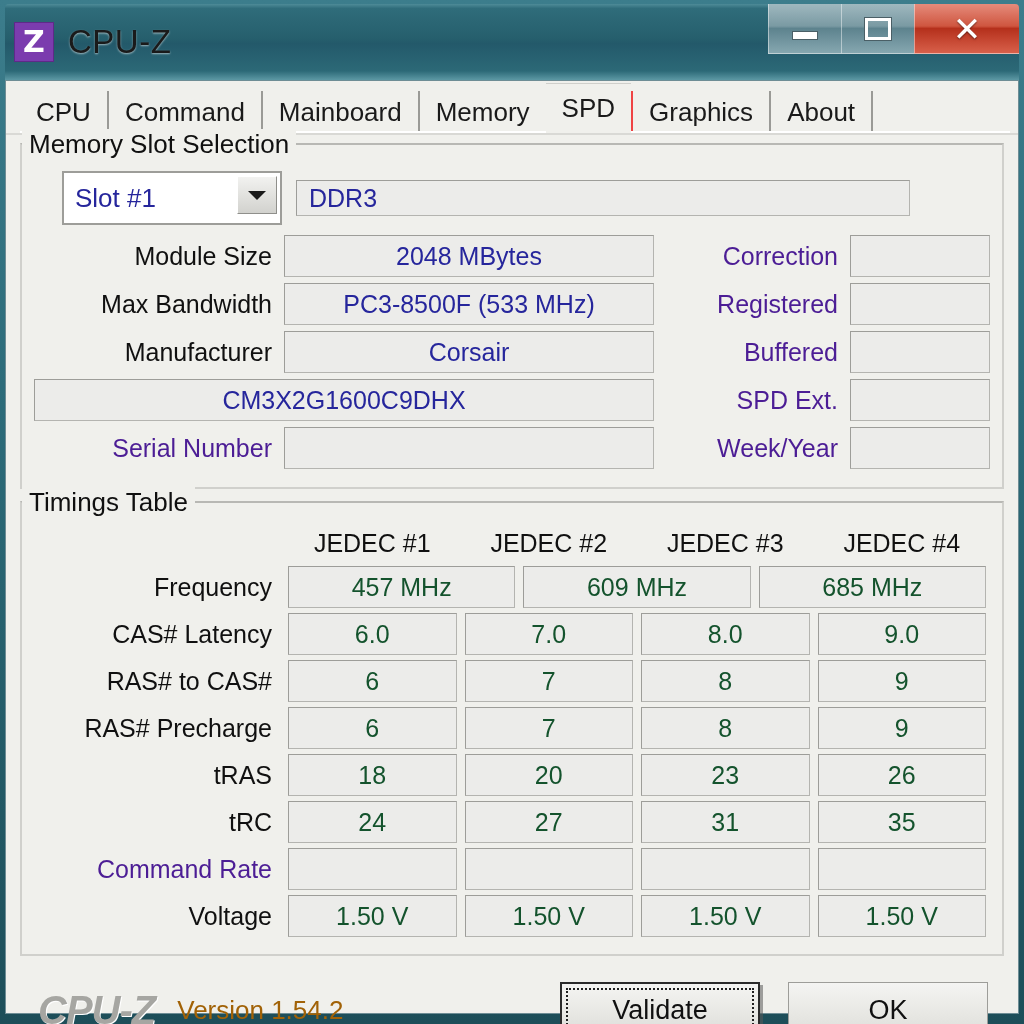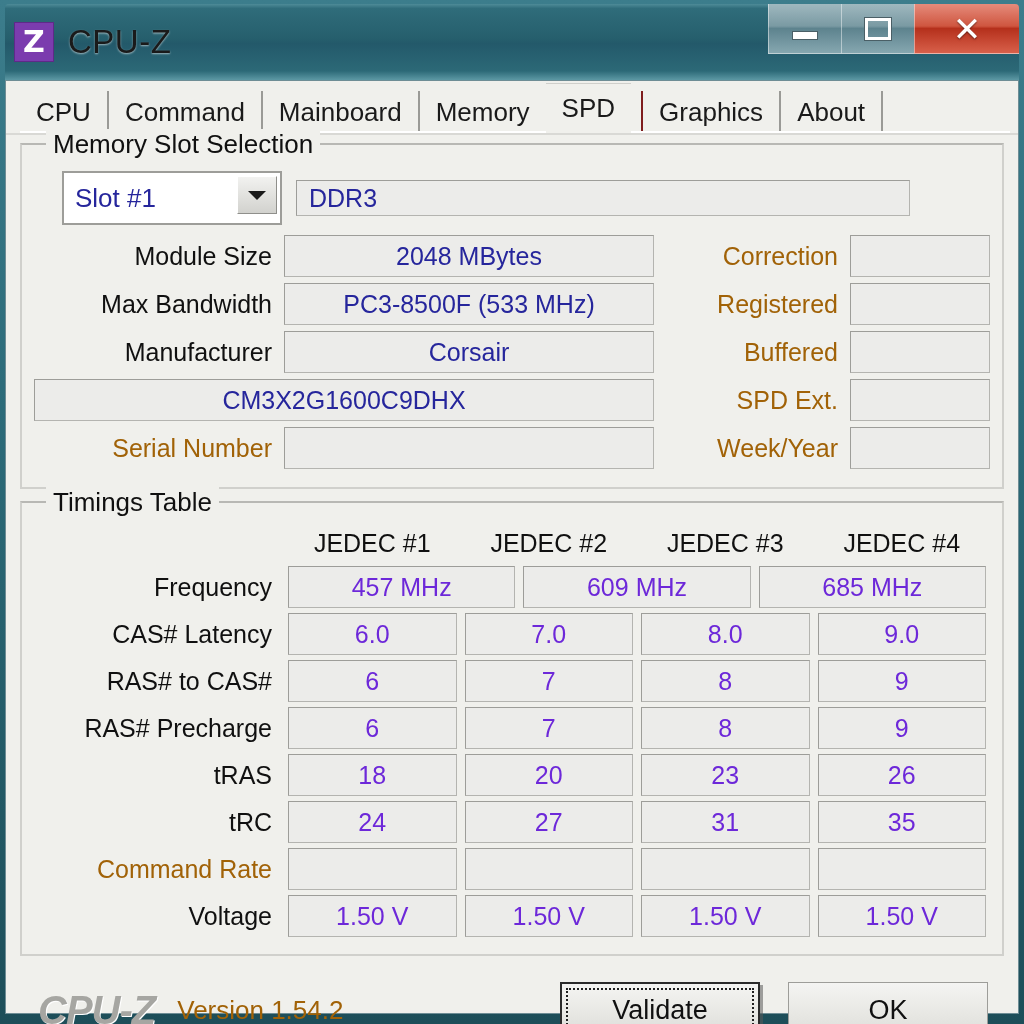--- a/index.html
+++ b/index.html
@@ -121,21 +121,21 @@
     white-space: nowrap;
   }
   .tab.active {
     height: 50px;
     background: #f0f0ec;
     border-right: none;
     border-top: 1px solid #cfcfcb;
     margin-left: -2px;
     z-index: 3;
   }
-  .tab.first-after-active { border-left: 2px solid #7f1d1d; margin-left: 10px; }
+  .tab.first-after-active { border-left: 2px solid #ef4444; }
   #tabstrip::after {
     content:"";
     position: absolute;
     left: 14px; right: 8px; bottom: 0;
     height: 2px; background: #ffffff;
   }
 
   
   #panel {
     flex: 1 1 auto;
@@ -149,36 +149,36 @@
   
   .group {
     position: relative;
     border: 2px solid #d0d0cc;
     border-top-color: #b8b8b4;
     margin-bottom: 12px;
     padding: 26px 12px 12px 12px;
   }
   .group-title {
     position: absolute;
-    top: -16px; left: 24px;
+    top: -16px; left: 0;
     background: #f0f0ec;
     padding: 0 7px;
     font-size: 26px;
     color: #101010;
     white-space: nowrap;
   }
 
   
   .row { display: flex; align-items: center; margin-bottom: 6px; }
   .lbl {
     font-size: 25px; color: #101010;
     text-align: right; white-space: nowrap;
     padding-right: 12px;
   }
-  .lbl.dim { color: #a16207; }
+  .lbl.dim { color: #4c1d95; }
   .fld {
     height: 42px;
     background: #ececea;
     border: 1px solid #b4b4b0;
     border-top-color: #9d9d99;
     border-left-color: #9d9d99;
     display: flex; align-items: center; justify-content: center;
     font-size: 25px; color: #26269c;
     overflow: hidden; white-space: nowrap;
   }
@@ -236,21 +236,21 @@
   .trow .lbl { flex: 0 0 250px; }
   .tcell {
     flex: 1 1 0;
     margin: 0 4px;
     height: 42px;
     background: #ececea;
     border: 1px solid #b4b4b0;
     border-top-color: #9d9d99;
     border-left-color: #9d9d99;
     display: flex; align-items: center; justify-content: center;
-    font-size: 25px; color: #6d28d9;
+    font-size: 25px; color: #14532d;
   }
 
   
   #footer {
     flex: 0 0 84px;
     display: flex; align-items: center;
     padding: 0 16px 0 18px;
   }
   #brand {
     font-size: 40px; font-weight: bold; font-style: italic;

